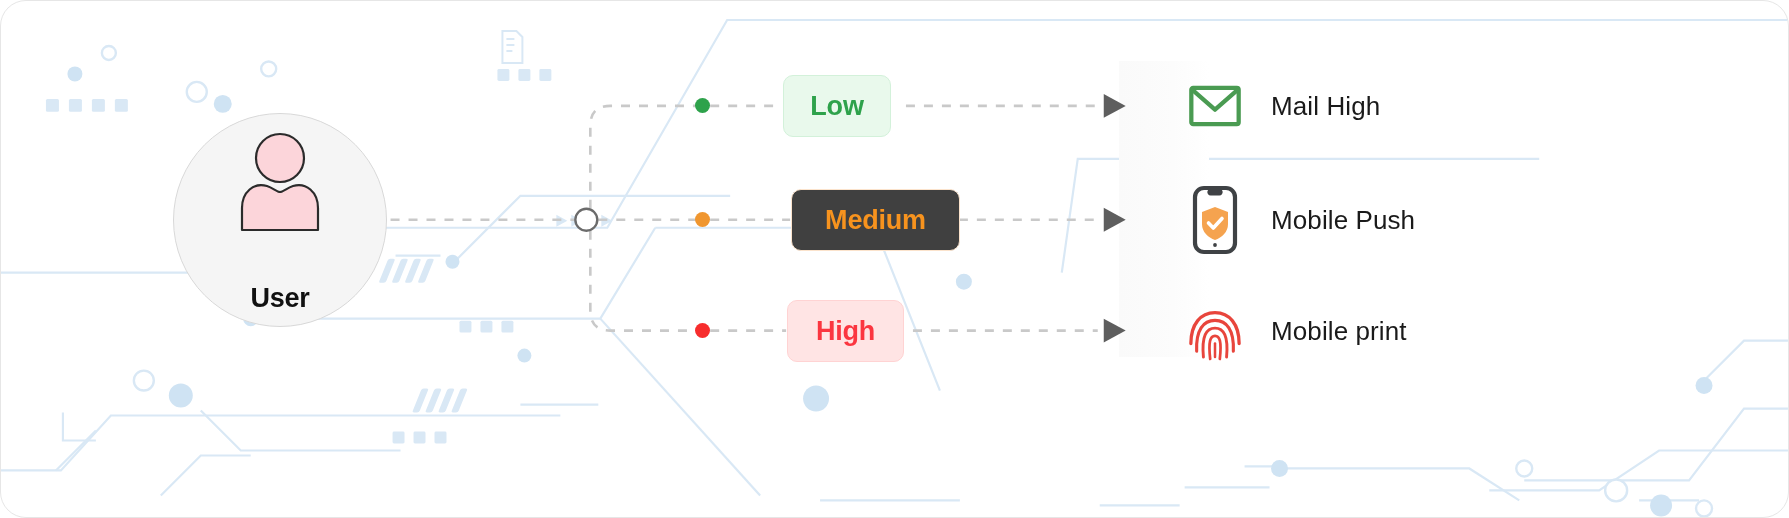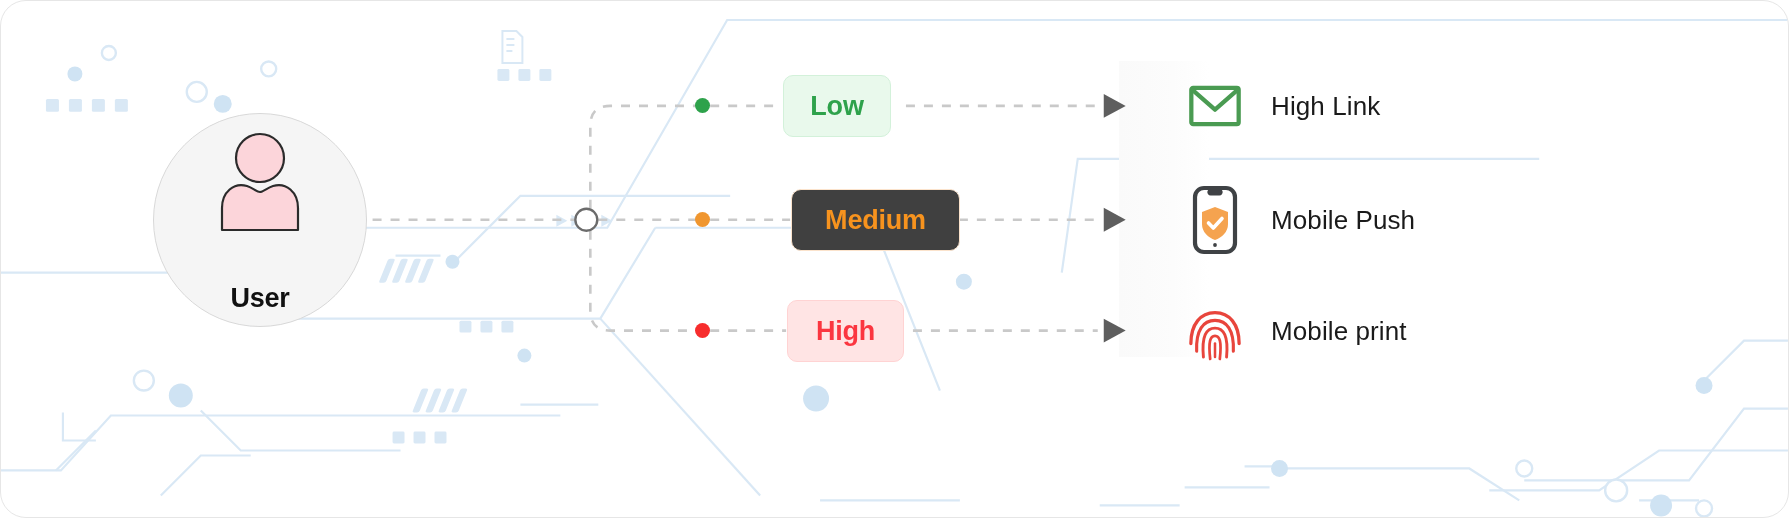--- a/index.html
+++ b/index.html
@@ -18,21 +18,21 @@
     overflow: hidden;
   }
   .layer { position: absolute; inset: 0; }
   #bg-circuit { z-index: 1; pointer-events: none; }
   #flow-lines { z-index: 2; pointer-events: none; }
   #content    { z-index: 3; }
 
   
   #user-node {
     position: absolute;
-    left: 152px; top: 112px;
+    left: 172px; top: 112px;
     width: 214px; height: 214px;
     border-radius: 50%;
     background: #f5f5f5;
     border: 1px solid #d8d8d8;
     display: flex;
     flex-direction: column;
     align-items: center;
     justify-content: center;
     gap: 43px;
   }
@@ -270,21 +270,21 @@
       <span>High</span>
     </div>
 
     <div class="output-row" style="left:1186px; top:70px;">
       <span class="output-icon">
         <svg viewBox="0 0 56 44" width="52" height="42">
           <rect x="2.5" y="2.5" width="51" height="39" rx="2" fill="#ffffff" stroke="#4a9b52" stroke-width="4.6"></rect>
           <path d="M4 5 L28 26 L52 5" fill="none" stroke="#4a9b52" stroke-width="4.6" stroke-linecap="round" stroke-linejoin="round"></path>
         </svg>
       </span>
-      <span class="output-label">High Link</span>
+      <span class="output-label">Mail High</span>
     </div>
 
     <div class="output-row" style="left:1186px; top:184px;">
       <span class="output-icon">
         <svg viewBox="0 0 46 70" width="46" height="70">
           <rect x="3" y="3" width="40" height="64" rx="9" fill="#ffffff" stroke="#3f4245" stroke-width="4.2"></rect>
           <path d="M16 5 h14 a3.5 3.5 0 0 1 -3.5 5.5 h-7 A3.5 3.5 0 0 1 16 5 z" fill="#3f4245"></path>
           <circle cx="23" cy="60" r="1.9" fill="#3f4245"></circle>
           <path d="M23 22 L36 27 V39 C36 47 30 52.5 23 55 C16 52.5 10 47 10 39 V27 Z" fill="#f5a34f"></path>
           <path d="M16.5 38 L21.3 43 L30 33.5" fill="none" stroke="#ffffff" stroke-width="3.6" stroke-linecap="round" stroke-linejoin="round"></path>

